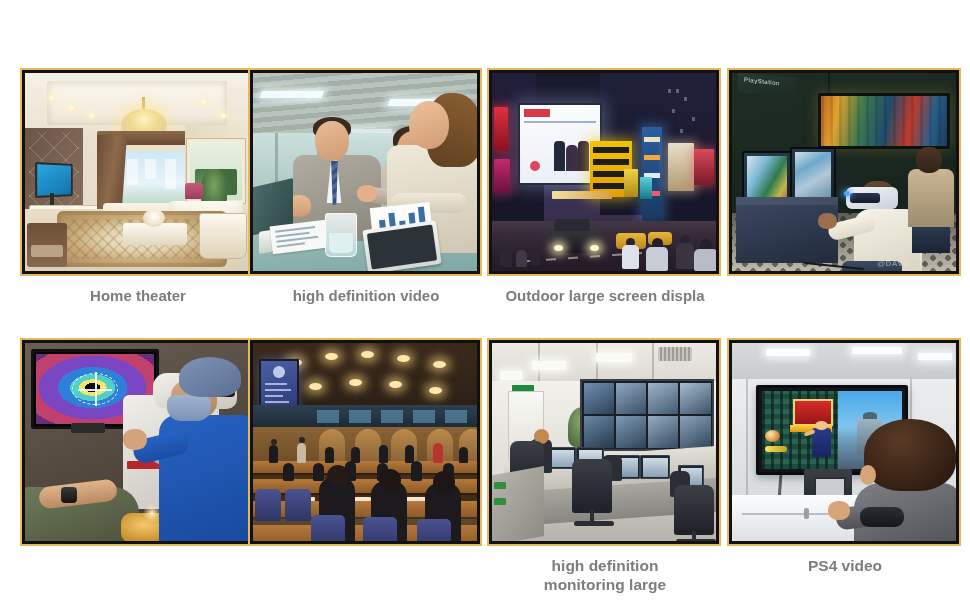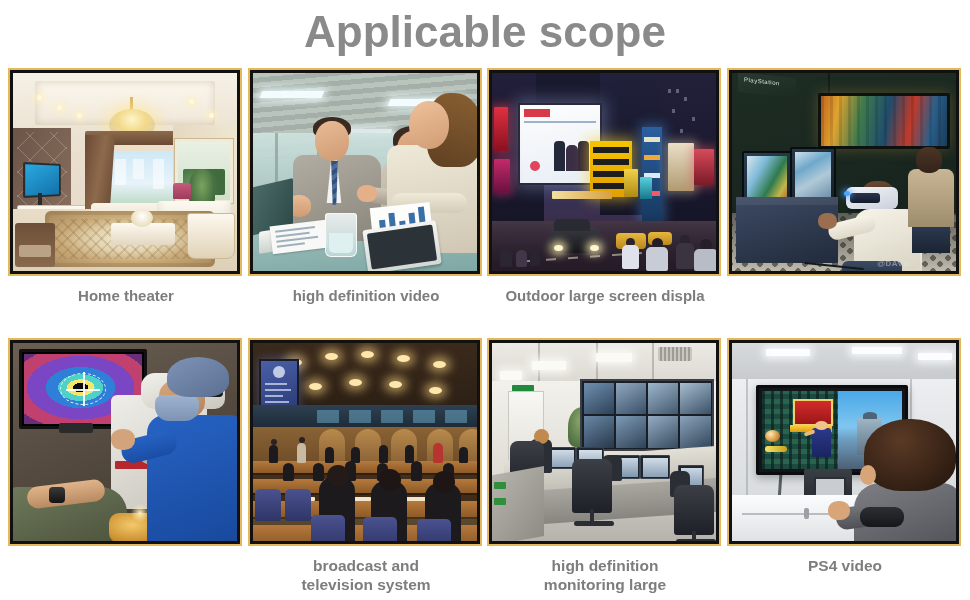--- a/index.html
+++ b/index.html
@@ -20,21 +20,21 @@
     color:#8a8a8a;
     letter-spacing:0px;
   }
 
   
   .grid-row{position:absolute;left:0;width:970px;}
   .row1{top:68px;height:250px;}
   .row2{top:338px;height:260px;}
 
   .cell{position:absolute;top:0;width:236px;}
-  .cell.c0{left:8px;}
+  .cell.c0{left:20px;}
   .cell.c1{left:248px;}
   .cell.c2{left:487px;}
   .cell.c3{left:727px;}
 
   .thumb{
     position:relative;
     width:234px;height:208px;
     border:2px solid #e6b85c;
     box-sizing:border-box;
     overflow:hidden;
@@ -494,21 +494,20 @@
   .s8 .gamer .hand{position:absolute;left:-26px;top:82px;width:22px;height:19px;border-radius:45%;
     background:#d8a578;}
   .s8 .pad{position:absolute;right:52px;bottom:14px;width:44px;height:20px;border-radius:9px;
     background:linear-gradient(#2b2e33,#15171a);}
 </style>
 </head>
 <body>
 
 <div id="page">
 
-  <div class="page-title">Applicable scope</div>
 
   <div class="grid-row row1">
 
     <div class="cell c0">
       <div class="thumb">
         <div class="inner">
           <div class="s1">
             <div class="ceiling">
               <div class="ceil-inset"></div>
               <div class="downlight" style="left:24px;top:22px"></div>
@@ -826,22 +825,20 @@
             <div class="person" style="left:118px;top:138px;width:36px;height:62px;border-radius:14px 14px 0 0"></div>
             <div class="phead" style="left:126px;top:126px;width:22px;height:22px;background:#1e1614"></div>
             <div class="person" style="left:172px;top:140px;width:36px;height:60px;border-radius:14px 14px 0 0"></div>
             <div class="phead" style="left:180px;top:128px;width:22px;height:22px;background:#1e1614"></div>
             <div class="chair" style="left:58px;top:172px;width:34px;height:34px"></div>
             <div class="chair" style="left:110px;top:174px;width:34px;height:32px"></div>
             <div class="chair" style="left:164px;top:176px;width:34px;height:30px"></div>
           </div>
         </div>
       </div>
-      <div class="caption">broadcast and
-television system</div>
     </div>
 
     <div class="cell c2">
       <div class="thumb">
         <div class="inner">
           <div class="s7">
             <div class="ceil"></div>
             <div class="ctile" style="left:46px"></div>
             <div class="ctile" style="left:104px"></div>
             <div class="ctile" style="left:160px"></div>

